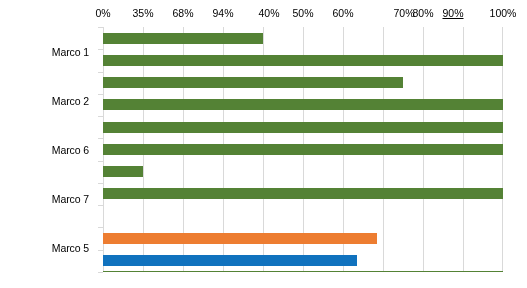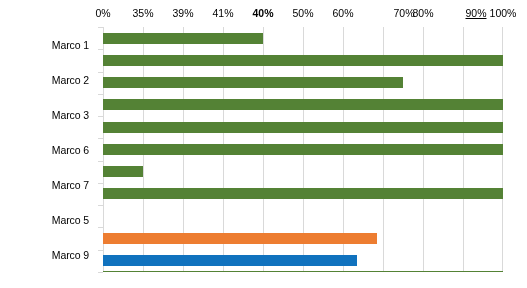--- a/index.html
+++ b/index.html
@@ -96,39 +96,37 @@
   }
 </style>
 </head>
 <body>
 
 <div id="chart-root">
 
   <div class="x-labels">
       <div class="x-label" style="left: 103px;">0%</div>
       <div class="x-label" style="left: 143px;">35%</div>
-      <div class="x-label" style="left: 183px;">39%</div>
-      <div class="x-label" style="left: 223px;">41%</div>
-      <div class="x-label" style="left: 263px; font-weight: bold;">40%</div>
+      <div class="x-label" style="left: 183px;">68%</div>
+      <div class="x-label" style="left: 223px;">94%</div>
+      <div class="x-label" style="left: 269px;">40%</div>
       <div class="x-label" style="left: 303px;">50%</div>
       <div class="x-label" style="left: 343px;">60%</div>
       <div class="x-label" style="left: 383px; margin-left: 21px;">70%</div>
       <div class="x-label" style="left: 423px; text-align: center;">80%</div>
-      <div class="x-label" style="left: 476px; text-decoration: underline;">90%</div>
+      <div class="x-label" style="left: 453px; text-decoration: underline;">90%</div>
       <div class="x-label" style="left: 503px;">100%</div>
     </div>
 
   <div class="cat-labels">
       <div class="cat-label">Marco 1</div>
       <div class="cat-label">Marco 2</div>
-      <div class="cat-label">Marco 3</div>
       <div class="cat-label">Marco 6</div>
       <div class="cat-label">Marco 7</div>
       <div class="cat-label">Marco 5</div>
-      <div class="cat-label">Marco 9</div>
     </div>
 
   <div class="axis-line"></div>
 
   <div class="plot">
     <div class="gridlines">
         <div class="gridline" style="left: 0px;"></div>
         <div class="gridline" style="left: 40px;"></div>
         <div class="gridline" style="left: 80px;"></div>
         <div class="gridline" style="left: 120px;"></div>

